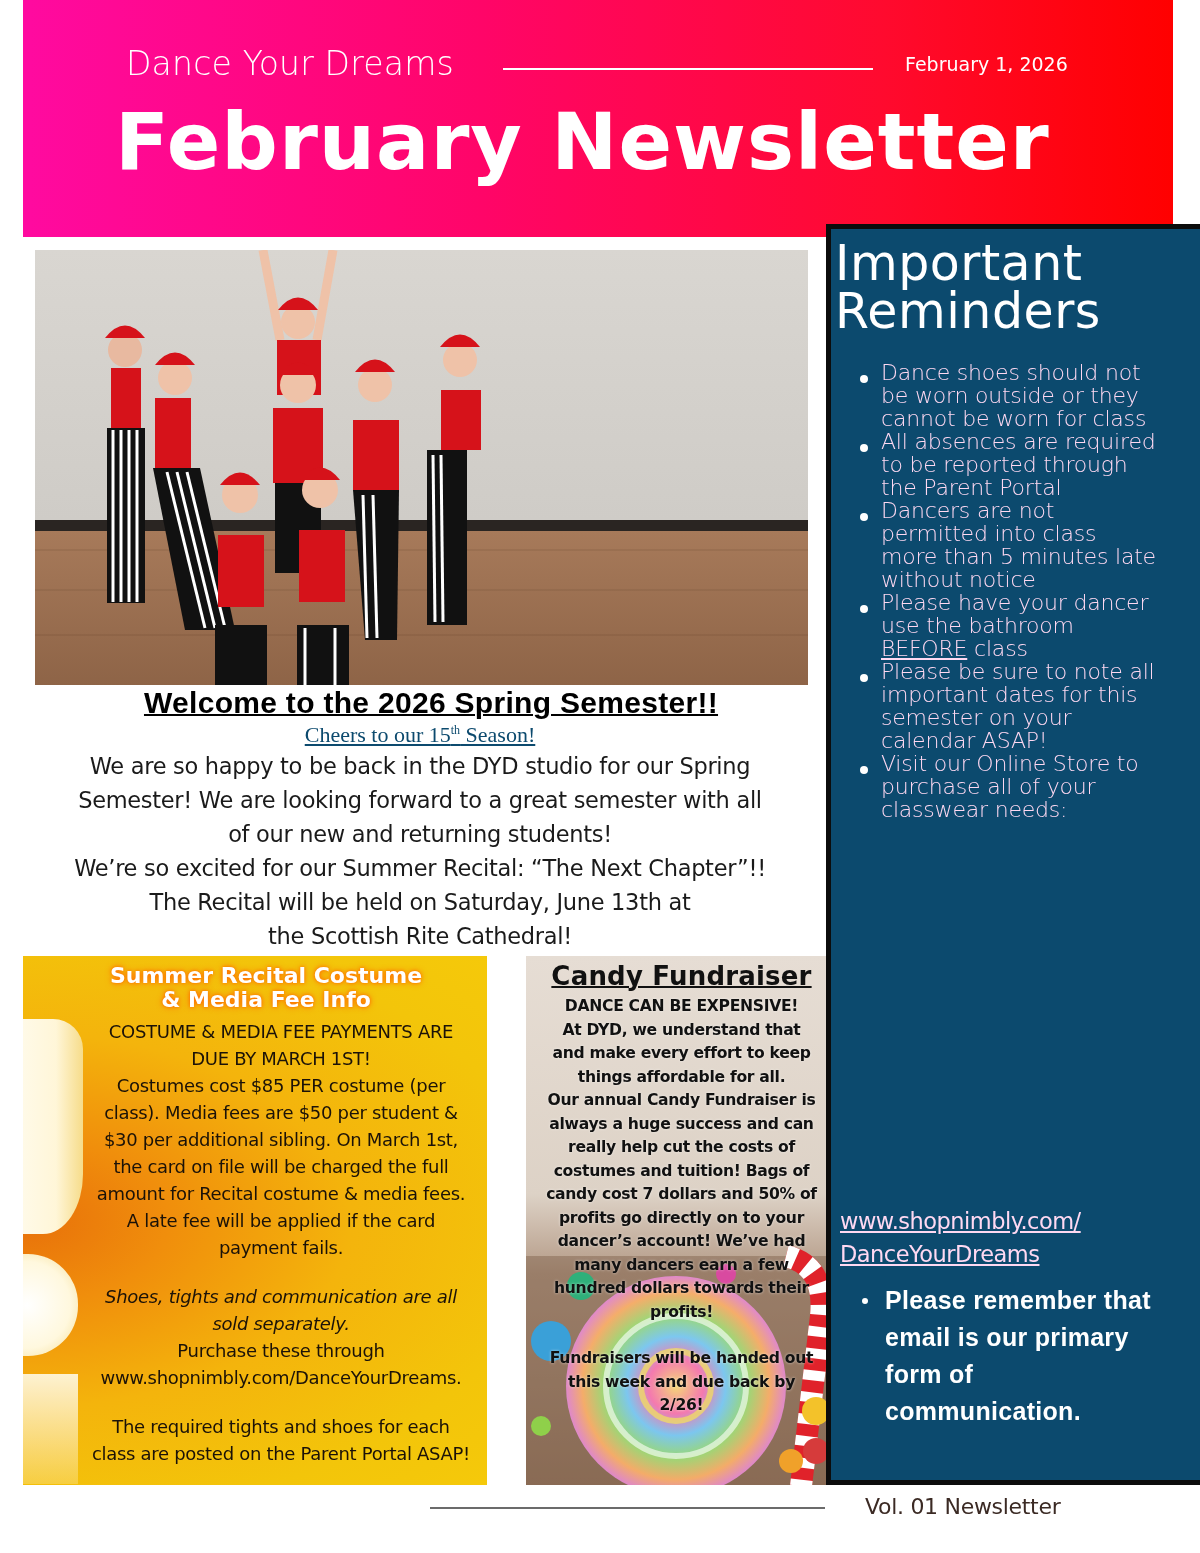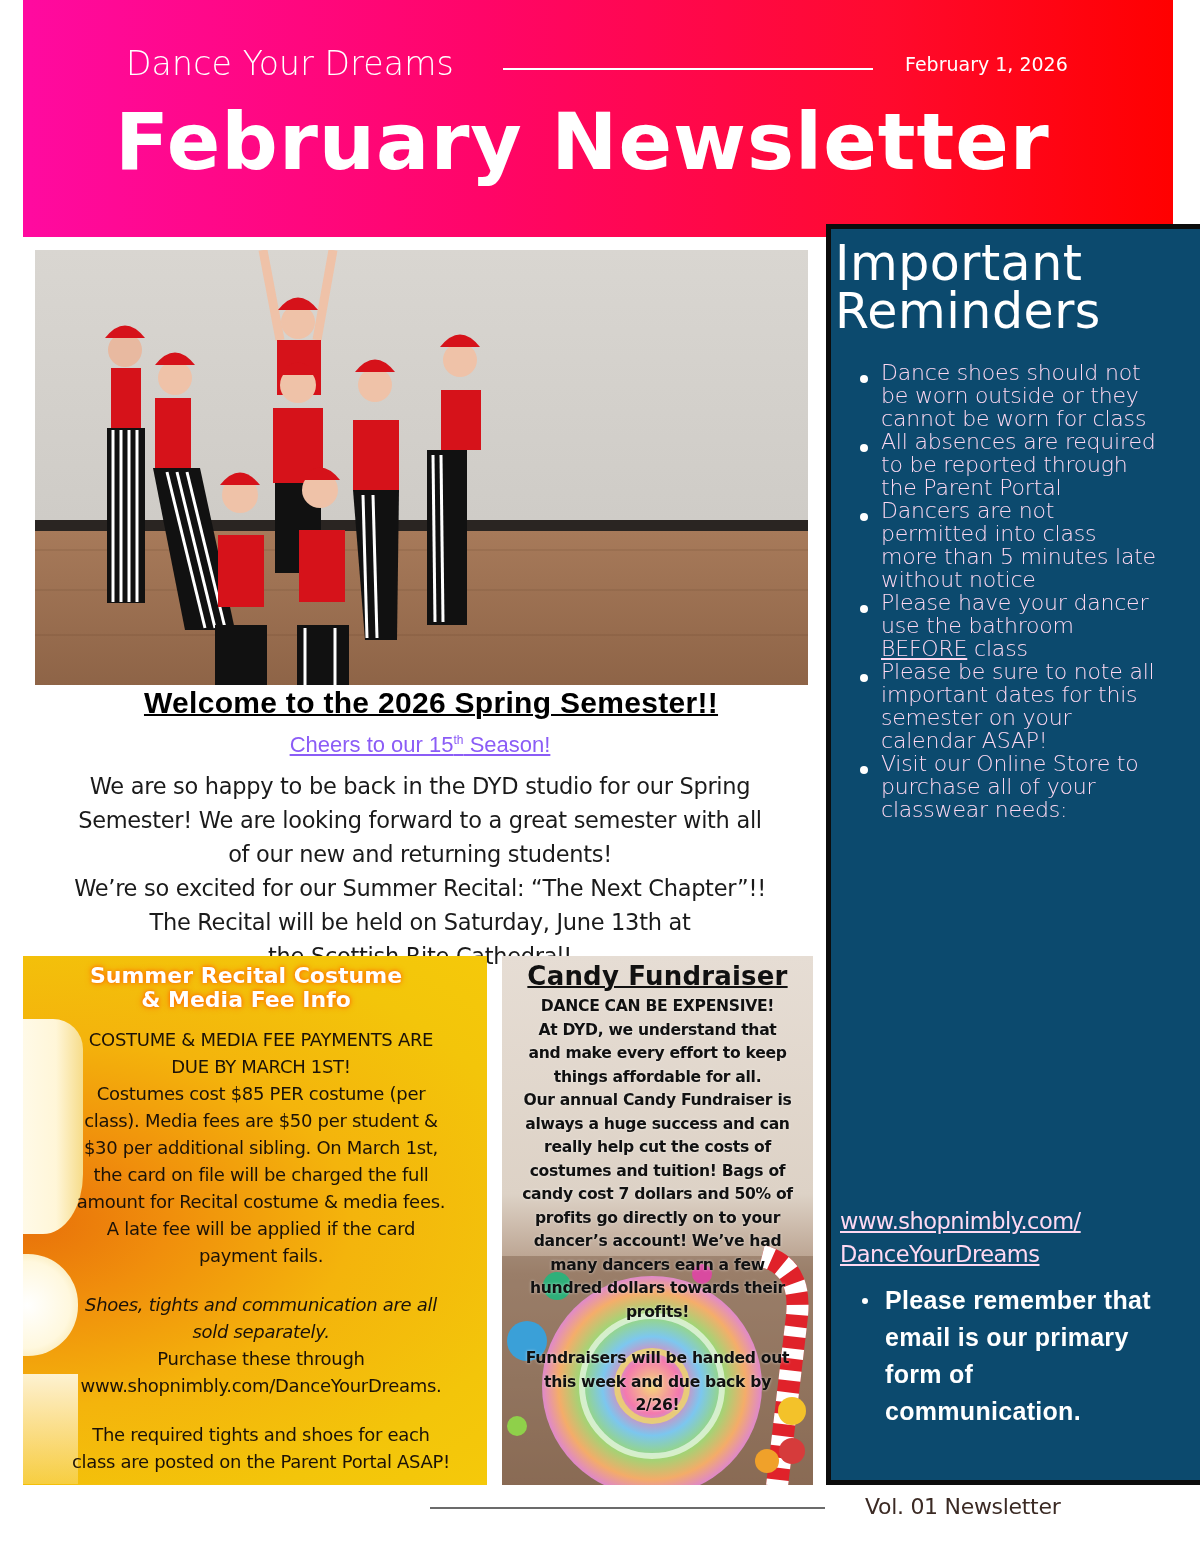--- a/index.html
+++ b/index.html
@@ -39,22 +39,22 @@
   
   .welcome {
     position: absolute; left: 20px; top: 684px; width: 800px; text-align: center;
   }
   .welcome-heading {
     font-family: "Liberation Sans", sans-serif; font-weight: bold; font-size: 30px;
     text-decoration: underline; text-decoration-thickness: 2px; color: #000;
     line-height: 38px; letter-spacing: 0.3px; padding-left: 22px;
   }
   .welcome-sub {
-    font-family: Liberation Sans, sans-serif; font-size: 22px; text-decoration: underline;
-    color: #8b5cf6; line-height: 44px; margin-top: -4px;
+    font-family: Liberation Serif, serif; font-size: 22px; text-decoration: underline;
+    color: #0c4a6e; line-height: 24px; margin-top: -4px;
   }
   .welcome-sub sup { font-size: 12px; }
   .welcome-body {
     font-family: "DejaVu Sans", sans-serif; font-size: 22.5px; line-height: 34px; color: #1a1a1a;
     margin-top: 2px; letter-spacing: -0.3px;
   }
 
   
   .costume {
     position: absolute; left: 23px; top: 956px; width: 464px; height: 529px; overflow: hidden;
@@ -68,35 +68,35 @@
   .excl-dot {
     position: absolute; left: -30px; top: 298px; width: 85px; height: 102px;
     background: radial-gradient(circle at 40% 50%, #ffffff 0%, #fff8de 60%, #f3d98a 100%);
     border-radius: 0 50px 50px 0;
   }
   .excl-reflect {
     position: absolute; left: -20px; top: 418px; width: 75px; height: 110px;
     background: linear-gradient(180deg, rgba(255,250,230,0.9) 0%, rgba(255,240,190,0.3) 100%);
   }
   .costume-content {
-    position: absolute; left: 28px; top: 8px; width: 420px; text-align: center;
+    position: absolute; left: 48px; top: 8px; width: 420px; text-align: center;
     font-family: "DejaVu Sans", sans-serif; color: #1b1208;
   }
   .costume-title {
     font-family: "DejaVu Sans", sans-serif; font-weight: bold; font-size: 22px; line-height: 24px;
     color: #ffffff; text-shadow: 0 0 6px #ff6a00, 0 0 3px #ff7a00; padding-right: 30px;
   }
-  .costume-body { font-size: 18px; line-height: 27px; margin-top: 14px; letter-spacing: -0.3px; }
+  .costume-body { font-size: 18px; line-height: 27px; margin-top: 6px; letter-spacing: -0.3px; }
   .costume-body p { margin: 0; }
   .costume-body .gap { height: 22px; }
   .italic { font-style: italic; }
 
   
   .candy {
-    position: absolute; left: 502px; top: 956px; width: 311px; height: 529px; overflow: hidden;
+    position: absolute; left: 526px; top: 956px; width: 311px; height: 529px; overflow: hidden;
     background: linear-gradient(180deg, #e6ddd4 0%, #ddd2c6 45%, #b49a86 60%, #9a7c66 100%);
   }
   .candy svg { position: absolute; left: 0; top: 0; width: 100%; height: 100%; }
   .candy-content {
     position: absolute; left: 0; top: 3px; width: 100%; text-align: center;
     font-family: "DejaVu Sans", sans-serif; color: #111;
   }
   .candy-title {
     font-weight: bold; font-size: 26px; line-height: 34px; text-decoration: underline;
     text-decoration-thickness: 2px; letter-spacing: 0.2px;

